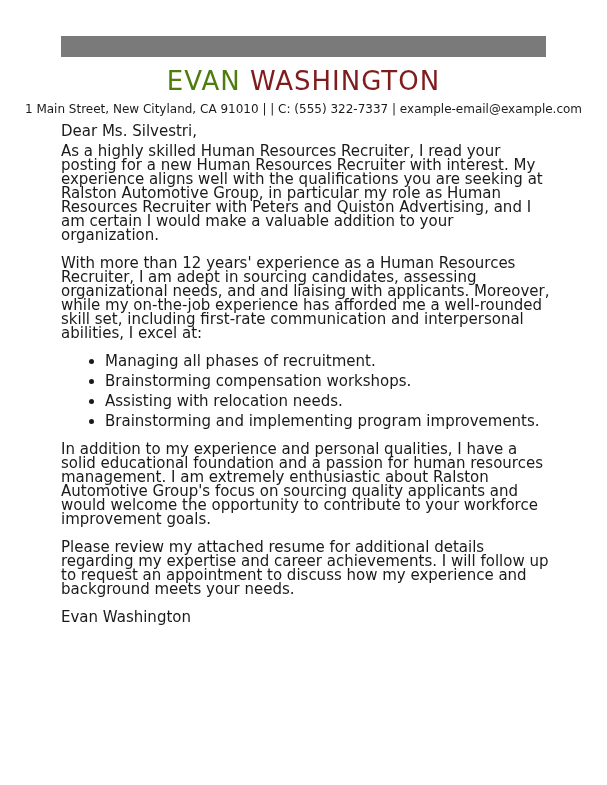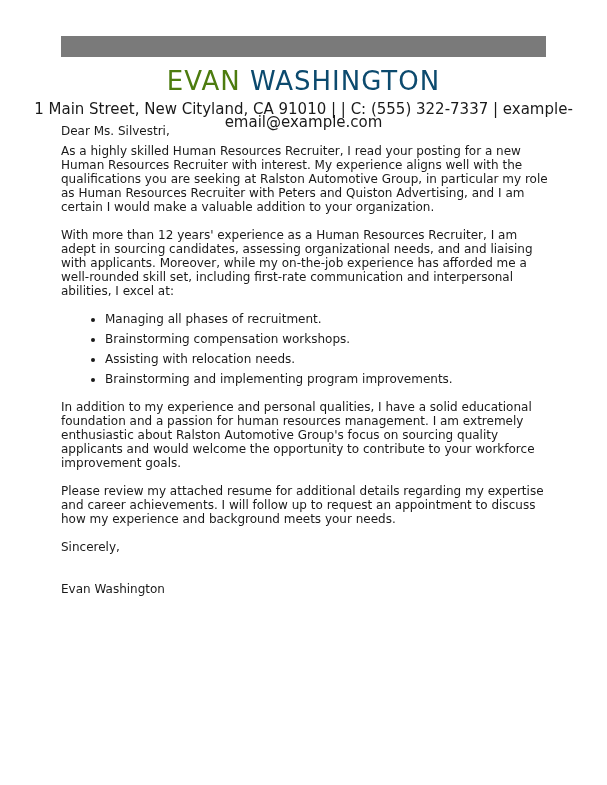--- a/index.html
+++ b/index.html
@@ -2,24 +2,24 @@
 <html><head>
   <meta charset="utf-8">
   <style>
     html, body { margin: 0; padding: 0; background: #ffffff; }
     body { width: 607px; height: 785px; position: relative; overflow: hidden;
            font-family: "DejaVu Sans", sans-serif; color: #1a1a1a; }
     .top-bar { position: absolute; left: 61px; top: 36px; width: 485px; height: 21px; background: #7a7a7a; }
     .name { position: absolute; left: 0; width: 607px; top: 66px; text-align: center;
             font-family: "DejaVu Sans", sans-serif; font-size: 26px; letter-spacing: 1px; line-height: 30px; }
     .name .first { color: #4d7c0f; }
-    .name .last { color: #0c4a6e; }
+    .name .last { color: #7f1d1d; }
     .contact { position: absolute; left: 0; width: 607px; top: 103px; text-align: center;
-               font-size: 15px; line-height: 13px; color: #1a1a1a; }
-    .body { position: absolute; left: 61px; top: 124px; width: 490px; font-size: 12px; line-height: 14px; }
+               font-size: 12px; line-height: 13px; color: #1a1a1a; }
+    .body { position: absolute; left: 61px; top: 124px; width: 490px; font-size: 15px; line-height: 14px; }
     .body p { margin: 0; }
     .salutation { margin-bottom: 6px !important; }
     .para { margin-bottom: 14px !important; }
     ul.bullets { margin: 0 0 14px 0; padding-left: 38px; }
     ul.bullets li { margin: 6px; }
     .closing { margin-bottom: 6px !important; }
     .signoff { margin-bottom: 28px !important; }
   </style>
 </head>
 <body>
@@ -38,15 +38,14 @@
   <p class="para">As a highly skilled Human Resources Recruiter, I read your posting for a new Human Resources Recruiter with interest. My experience aligns well with the qualifications you are seeking at Ralston Automotive Group, in particular my role as Human Resources Recruiter with Peters and Quiston Advertising, and I am certain I would make a valuable addition to your organization.</p>
   <p class="para">With more than 12 years' experience as a Human Resources Recruiter, I am adept in sourcing candidates, assessing organizational needs, and and liaising with applicants. Moreover, while my on-the-job experience has afforded me a well-rounded skill set, including first-rate communication and interpersonal abilities, I excel at:</p>
   <ul class="bullets">
     <li>Managing all phases of recruitment.</li>
     <li>Brainstorming compensation workshops.</li>
     <li>Assisting with relocation needs.</li>
     <li>Brainstorming and implementing program improvements.</li>
   </ul>
   <p class="para">In addition to my experience and personal qualities, I have a solid educational foundation and a passion for human resources management. I am extremely enthusiastic about Ralston Automotive Group's focus on sourcing quality applicants and would welcome the opportunity to contribute to your workforce improvement goals.</p>
   <p class="para">Please review my attached resume for additional details regarding my expertise and career achievements. I will follow up to request an appointment to discuss how my experience and background meets your needs.</p>
-  <p class="signoff">Sincerely,</p>
   <p>Evan Washington</p>
 </div>
 
 </body></html>

